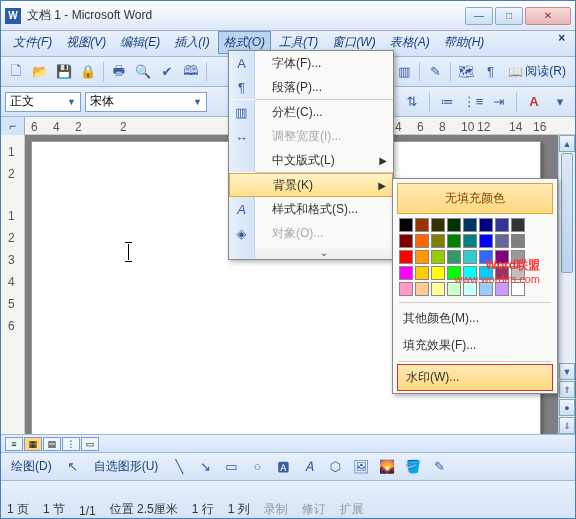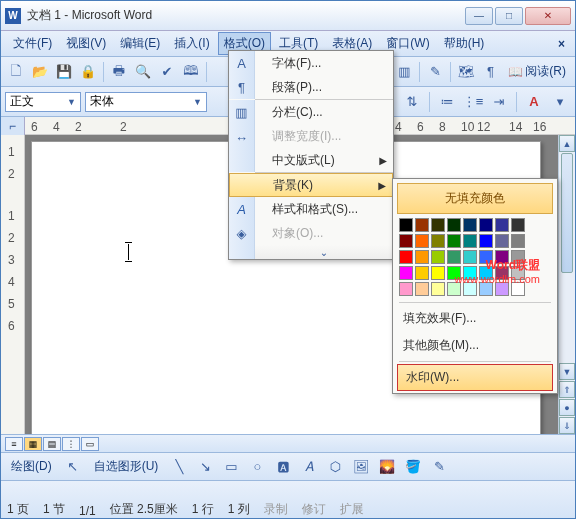--- a/index.html
+++ b/index.html
@@ -4,21 +4,21 @@
 <style>
 * { margin: 0; padding: 0; box-sizing: border-box; font-family: "Microsoft YaHei", SimSun, sans-serif; font-size: 12px; }
 body { background: #fff; width: 576px; height: 519px; overflow: hidden; }
 .window { border: 1px solid #4a7ebb; background: #fff; width: 576px; height: 519px; display: flex; flex-direction: column; }
 .titlebar { background: linear-gradient(#fff, #dce8f7); height: 30px; display: flex; align-items: center; padding: 0 4px; border-bottom: 1px solid #aac; }
 .titlebar .icon { width: 16px; height: 16px; background: #2a5caa; margin-right: 6px; display: inline-flex; align-items: center; justify-content: center; color: #fff; font-size: 10px; font-weight: bold; }
 .titlebar .title { flex: 1; color: #333; }
 .winbtns { display: flex; gap: 2px; }
 .winbtn { width: 28px; height: 18px; background: linear-gradient(#eef4fc,#cfe0f4); border: 1px solid #8aa8cc; border-radius: 2px; display: flex; align-items: center; justify-content: center; font-size: 10px; color: #3a5a88; }
 .winbtn.close { width: 46px; background: linear-gradient(#f7dada,#e8b8b8); border-color: #c88; color: #922; }
-.menubar { background: linear-gradient(#e8f0fb,#d5e4f7); height: 26px; display: flex; align-items: center; padding: 0 6px; border-bottom: 1px solid #9bb8dd; gap: 2px; }
+.menubar { background: linear-gradient(#e8f0fb,#d5e4f7); height: 26px; display: flex; align-items: flex-start; padding: 0 6px; border-bottom: 1px solid #9bb8dd; gap: 2px; font-style: italic; }
 .menuitem { padding: 3px 6px; color: #1a3e7a; cursor: default; }
 .menuitem.active { background: #bcd4f0; border: 1px solid #6a93cf; padding: 2px 5px; }
 .menubar .closex { margin-left: auto; color: #1a3e7a; font-weight: bold; padding: 0 4px; }
 .toolbar { background: linear-gradient(#e8f0fb,#d5e4f7); height: 30px; border-bottom: 1px solid #9bb8dd; display: flex; align-items: center; padding: 0 4px; gap: 2px; }
 .tbtn { width: 22px; height: 22px; border: 1px solid transparent; border-radius: 2px; display: flex; align-items: center; justify-content: center; font-size: 13px; color: #3a5f9e; }
 .tsep { width: 1px; height: 20px; background: #aac5e6; margin: 0 2px; }
 .readbtn { display: flex; align-items: center; gap: 2px; padding: 0 4px; height: 22px; border: 1px solid transparent; color: #1a3e7a; }
 .formatbar { background: linear-gradient(#e8f0fb,#d5e4f7); height: 30px; border-bottom: 1px solid #9bb8dd; display: flex; align-items: center; padding: 0 4px; gap: 4px; }
 .combo { background: #fff; border: 1px solid #7a9fd4; height: 20px; display: flex; align-items: center; padding: 0 4px; }
 .combo .dd { margin-left: auto; color: #3a5f9e; font-size: 9px; padding-left: 4px; }
@@ -80,22 +80,22 @@
     </div>
   </div>
 
   <div class="menubar">
     <span class="menuitem">文件(F)</span>
     <span class="menuitem">视图(V)</span>
     <span class="menuitem">编辑(E)</span>
     <span class="menuitem">插入(I)</span>
     <span class="menuitem active">格式(O)</span>
     <span class="menuitem">工具(T)</span>
+    <span class="menuitem">窗口(W)</span>
     <span class="menuitem">表格(A)</span>
-    <span class="menuitem">窗口(W)</span>
     <span class="menuitem">帮助(H)</span>
     <span class="closex">×</span>
   </div>
 
   <div class="toolbar">
     <div class="tbtn">🗋</div>
     <div class="tbtn">📂</div>
     <div class="tbtn">💾</div>
     <div class="tbtn">🔒</div>
     <div class="tsep"></div>
@@ -301,22 +301,22 @@
       <div class="sw" style="background: rgb(255, 153, 204);"></div>
       <div class="sw" style="background: rgb(255, 204, 153);"></div>
       <div class="sw" style="background: rgb(255, 255, 153);"></div>
       <div class="sw" style="background: rgb(204, 255, 204);"></div>
       <div class="sw" style="background: rgb(204, 255, 255);"></div>
       <div class="sw" style="background: rgb(153, 204, 255);"></div>
       <div class="sw" style="background: rgb(204, 153, 255);"></div>
       <div class="sw" style="background: rgb(255, 255, 255);"></div>
     </div>
   <div class="sub-sep"></div>
+  <div class="sub-item">其他颜色(M)...</div>
   <div class="sub-item">填充效果(F)...</div>
-  <div class="sub-item">其他颜色(M)...</div>
   <div class="sub-sep"></div>
   <div class="sub-item hl">水印(W)...</div>
 </div>
 
 <div class="watermark">
   <span>Word联盟</span>
   <span class="sub">www.wordlm.com</span>
 </div>
 
 </body></html>

